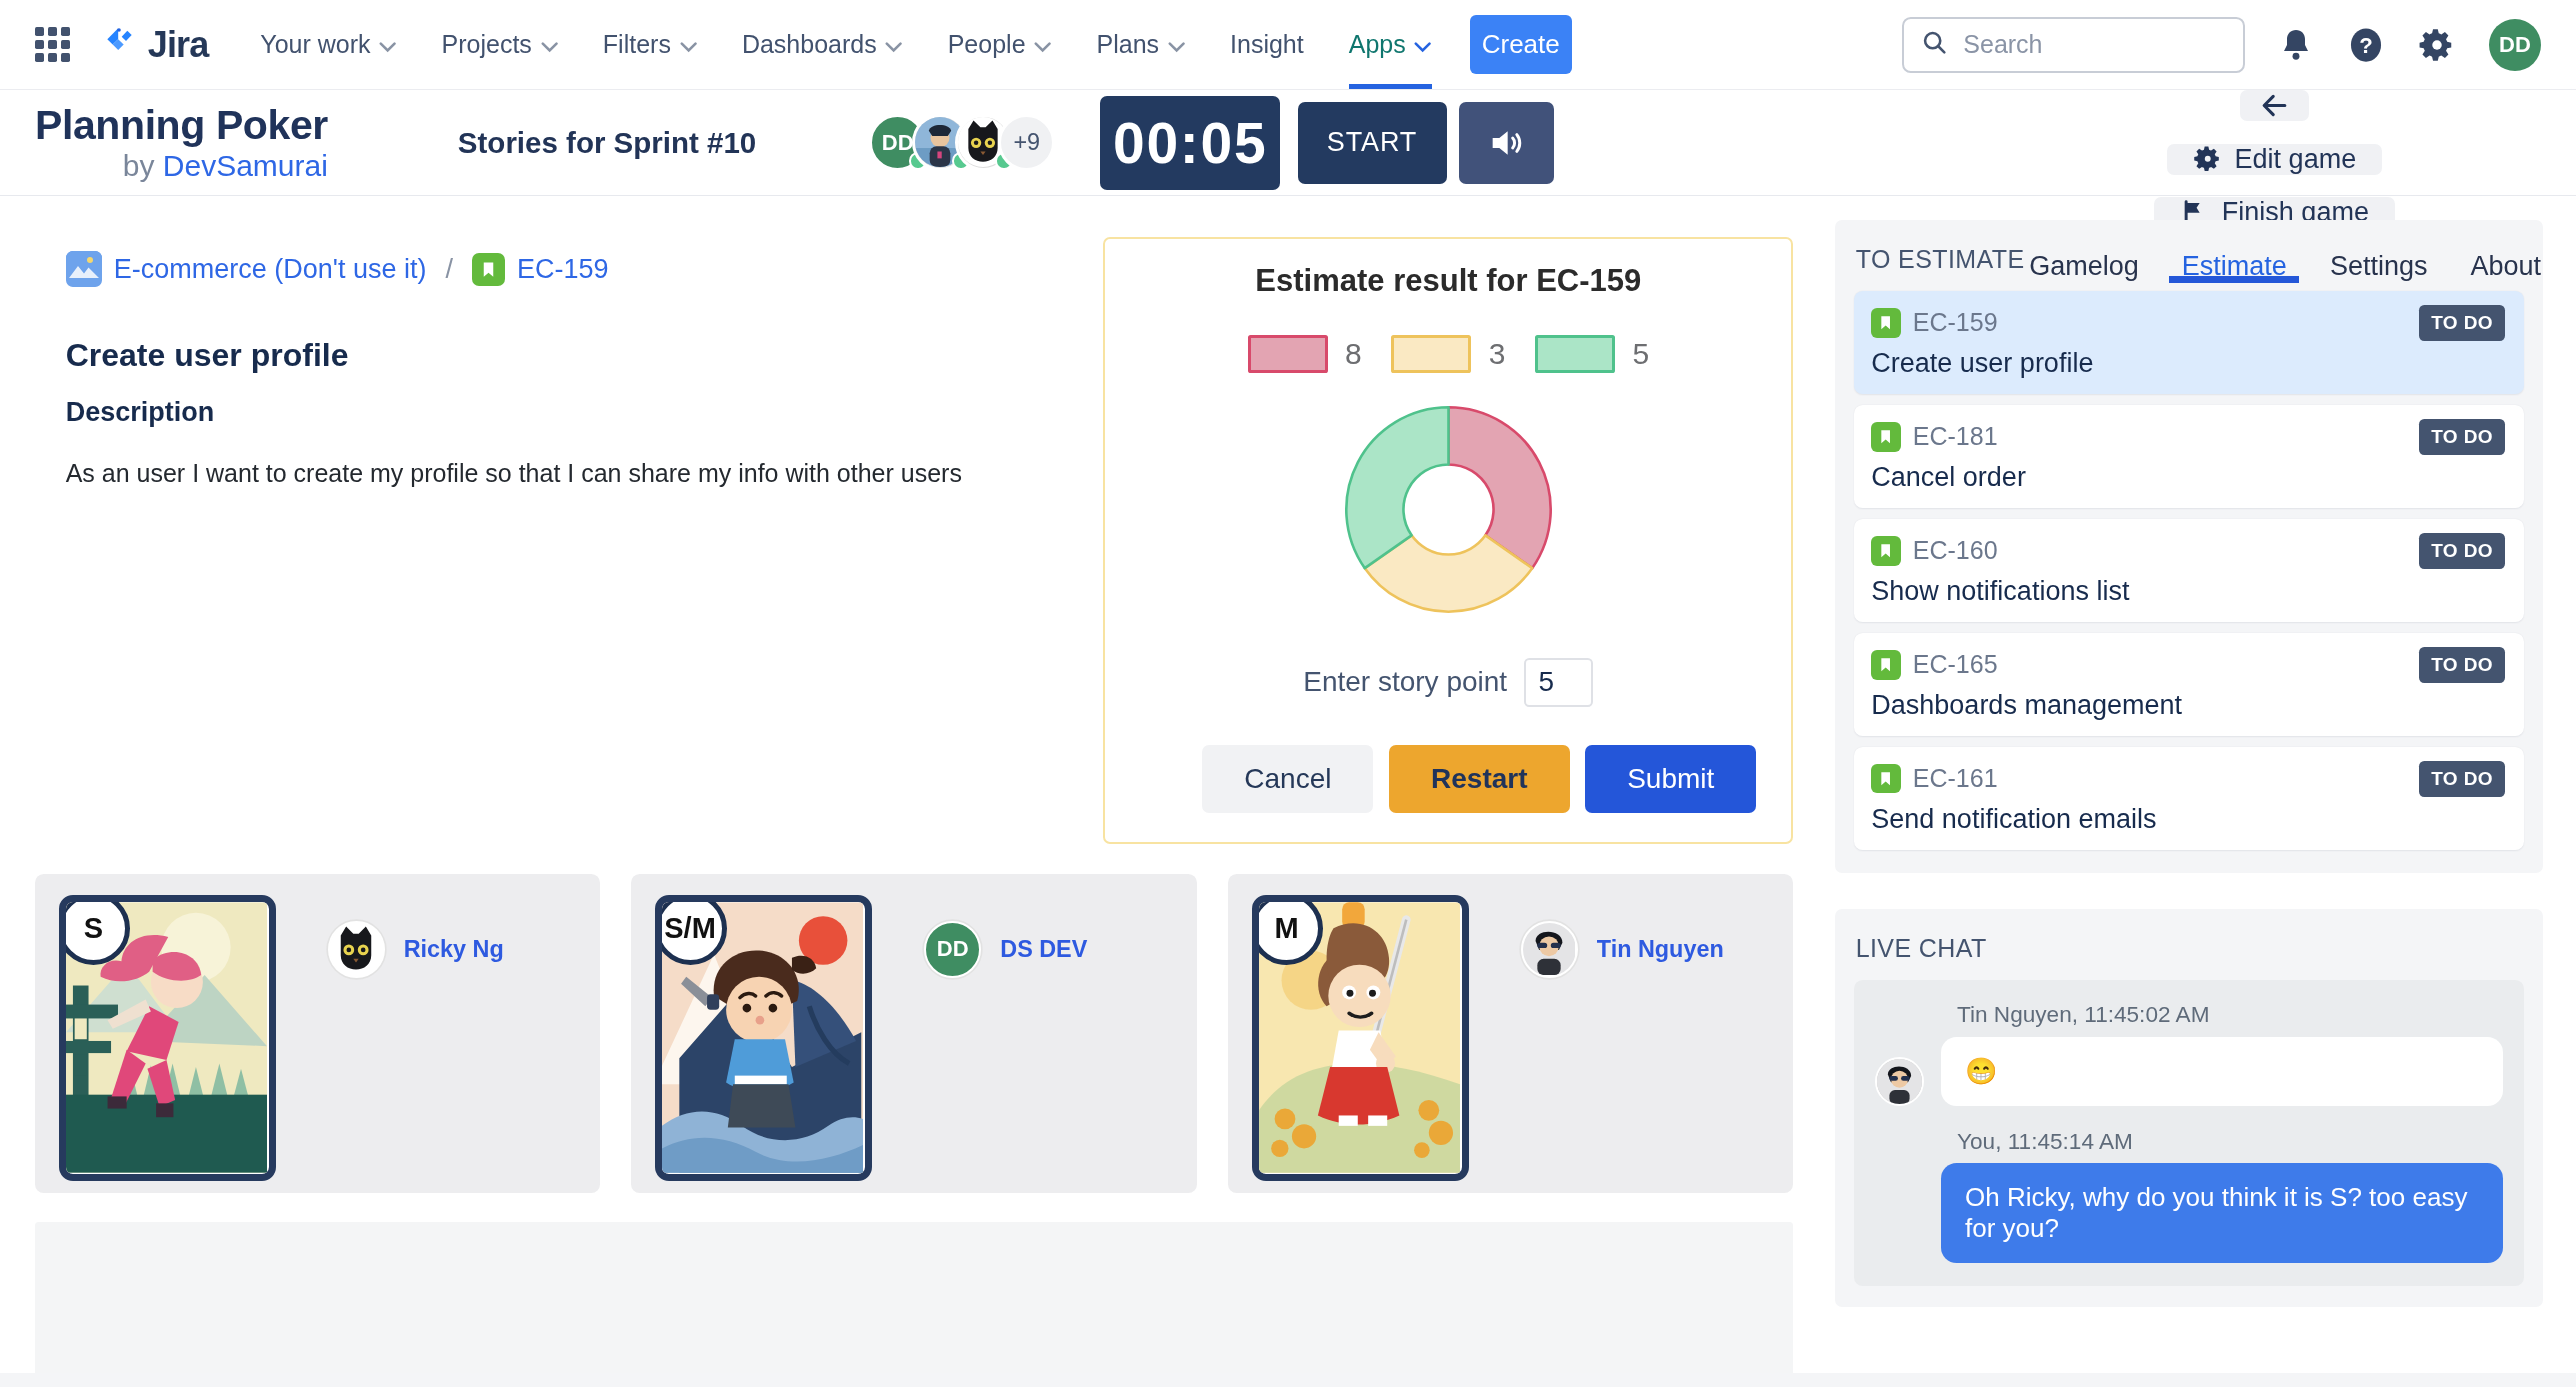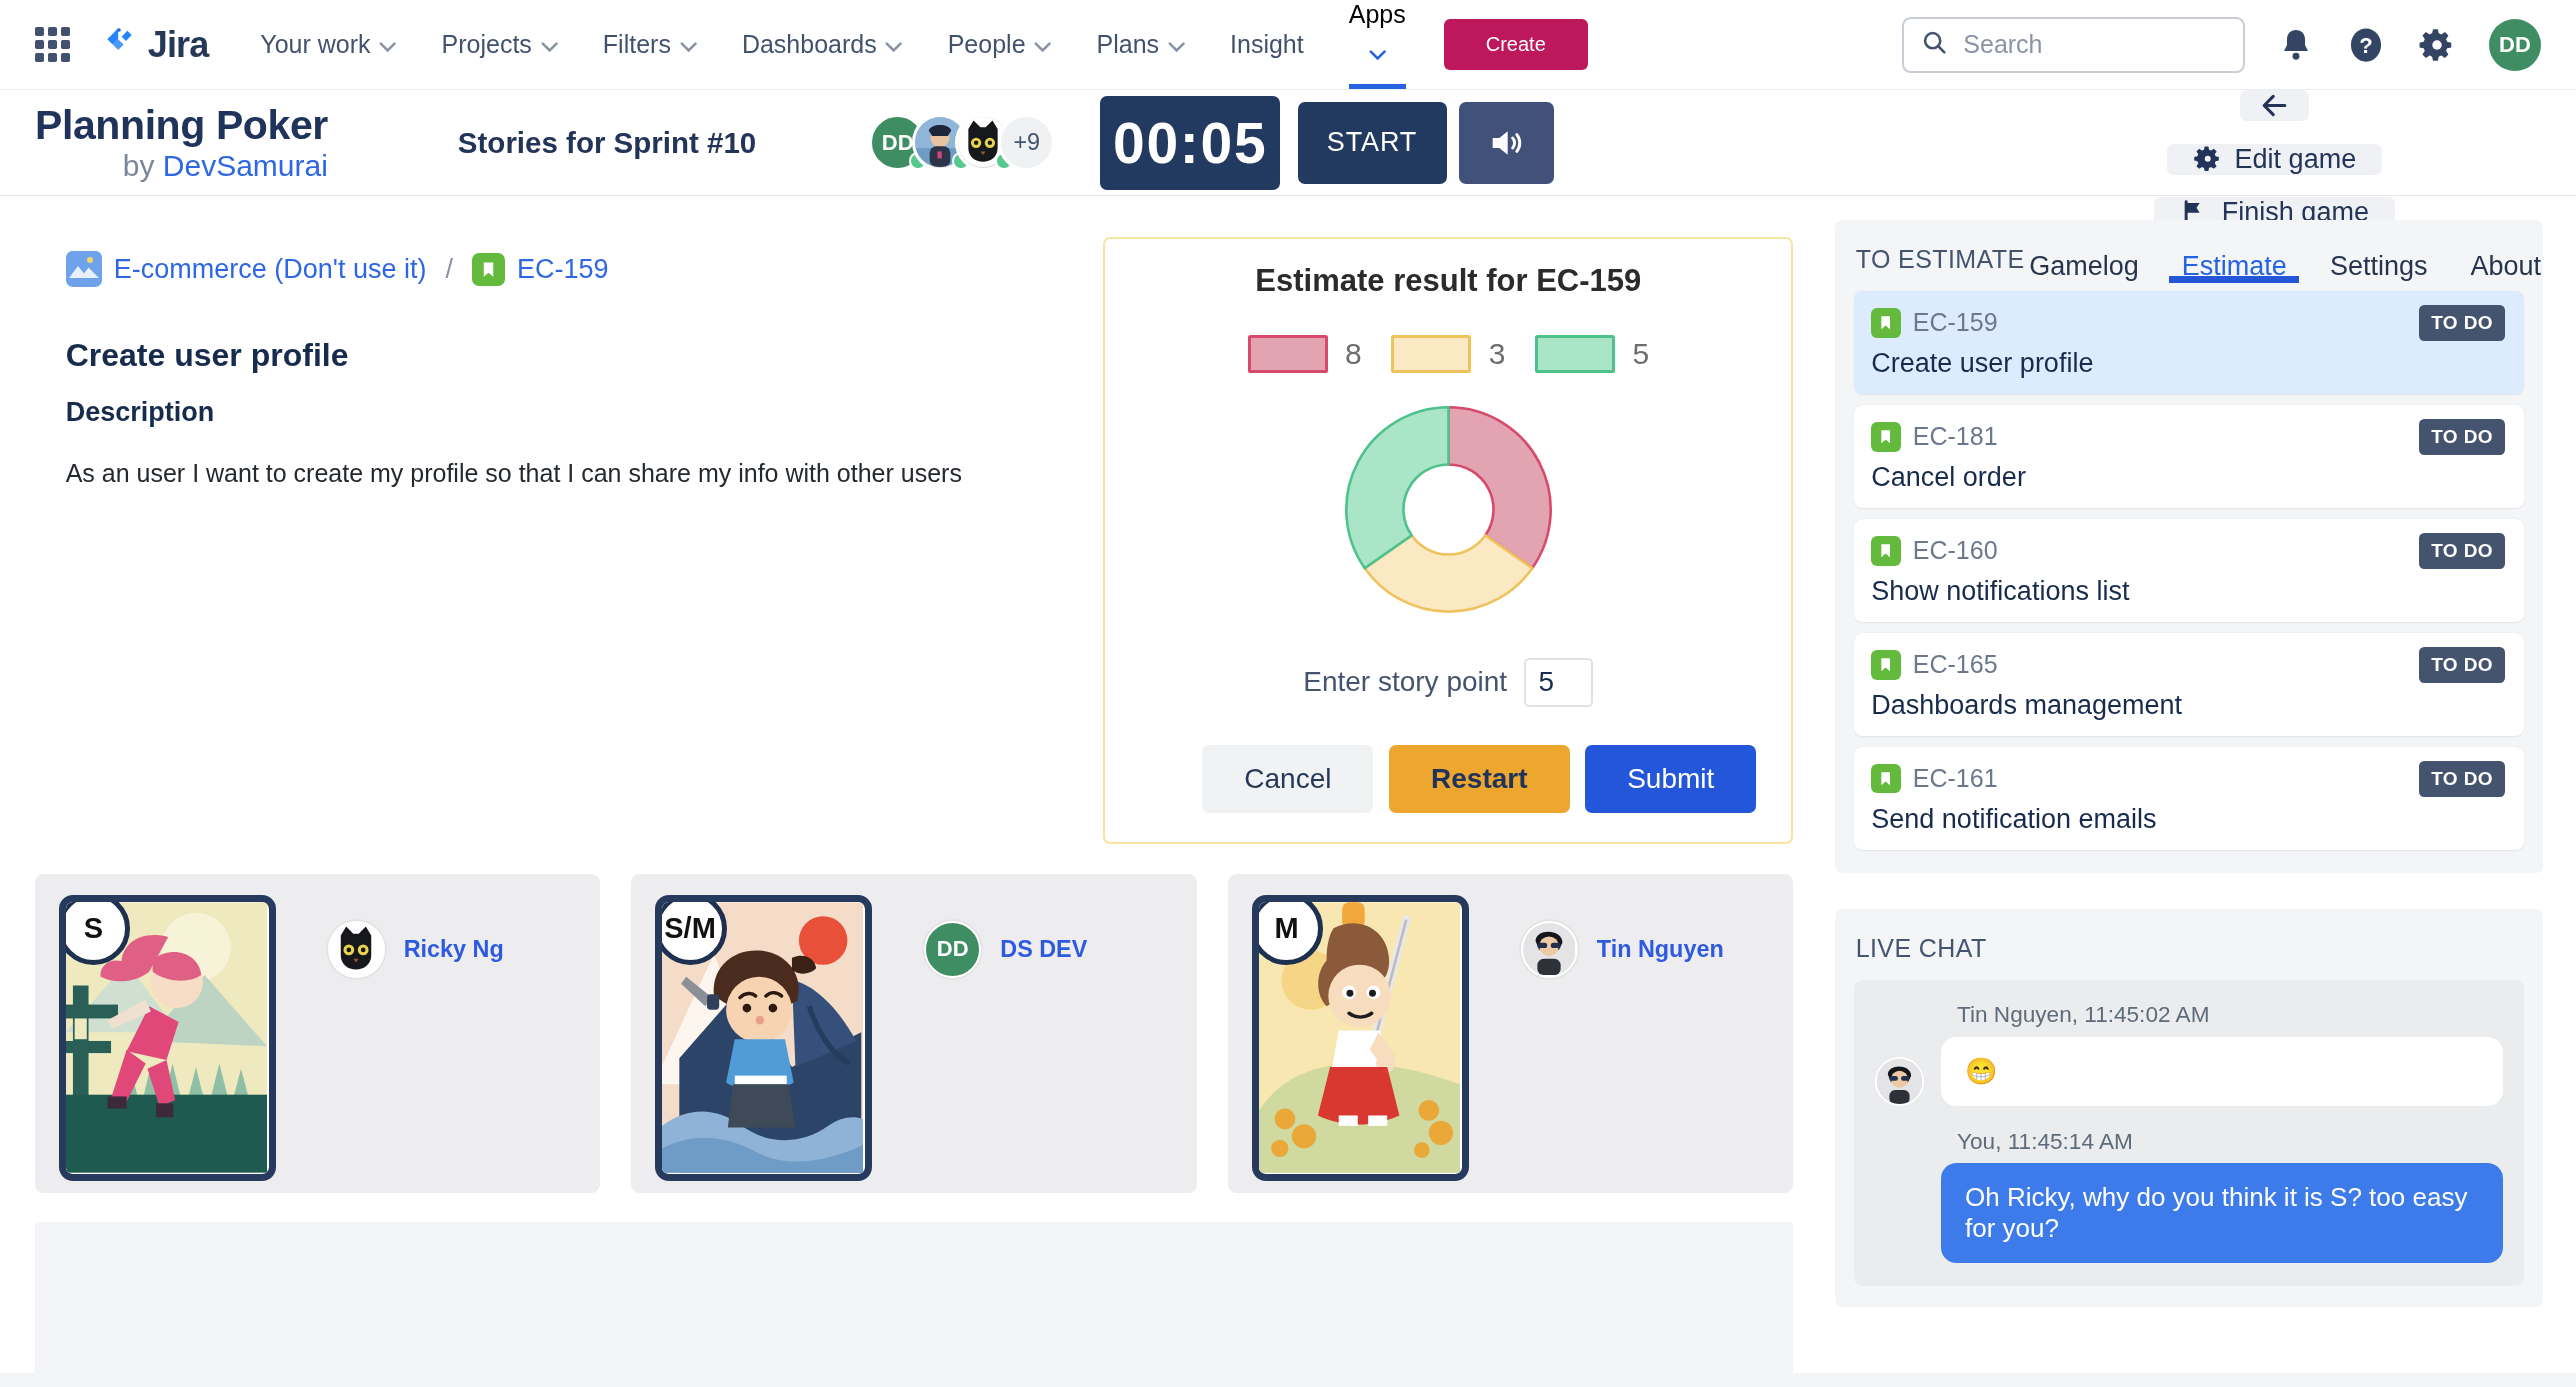--- a/index.html
+++ b/index.html
@@ -10,25 +10,25 @@
   .topnav { height:90px; display:flex; align-items:center; padding:0 35px;
     border-bottom:1.7px solid #ebecf0; position:relative; }
   .grid-icon { display:grid; grid-template-columns:repeat(3,8.7px); grid-gap:4.3px; margin-right:29.5px; cursor:pointer; }
   .grid-icon span { width:8.7px; height:8.7px; border-radius:1.7px; background:#42526e; }
   .jira-logo { display:flex; align-items:center; gap:8.7px; margin-right:52px; }
   .jira-word { font-size:36px; font-weight:bold; color:#253858; letter-spacing:-0.9px; }
   .nav-items { display:flex; align-items:center; gap:45px; height:100%; }
   .nav-item { font-size:25px; font-weight:500; color:#42526e; display:flex; align-items:center; gap:8.7px;
     height:100%; position:relative; cursor:pointer; white-space:nowrap; }
   .nav-item .chev { color:#8993a4; }
-  .nav-item.active { color:#000000;flex-direction:column; }
+  .nav-item.active { color:#0f766e; }
   .nav-item.active .chev { color:#2563e0; }
   .nav-item.active::after { content:""; position:absolute; left:0; right:0; bottom:0; height:5.2px; background:#2563e0; }
-  .create-btn { margin-left:38px; background:#be185d; color:#fff; font-size:20px; font-weight:500;
-    border:none; border-radius:6px; padding:14px 42px; cursor:pointer; }
+  .create-btn { margin-left:38px; background:#3b82f6; color:#fff; font-size:26px; font-weight:500;
+    border:none; border-radius:6px; padding:14px 12px; cursor:pointer; }
   .topnav-right { margin-left:auto; display:flex; align-items:center; gap:33px;padding-left:16px; }
   .search-box { display:flex; align-items:center; gap:14px; width:343px; height:56px;
     border:2.6px solid #c8cdd6; border-radius:8.7px; padding:0 17.3px; color:#7a869a; }
   .search-box input { border:none; outline:none; font-size:25px; width:252px; color:#42526e;
     font-family:"Liberation Sans",sans-serif; }
   .search-box input::placeholder { color:#8a94a6; }
   .icon-btn { background:none; border:none; cursor:pointer; display:flex; align-items:center; }
   .avatar-dd { width:52px; height:52px; border-radius:50%; background:#3f8d62; color:#fff;
     font-size:22px; font-weight:bold; display:flex; align-items:center; justify-content:center; }
 

